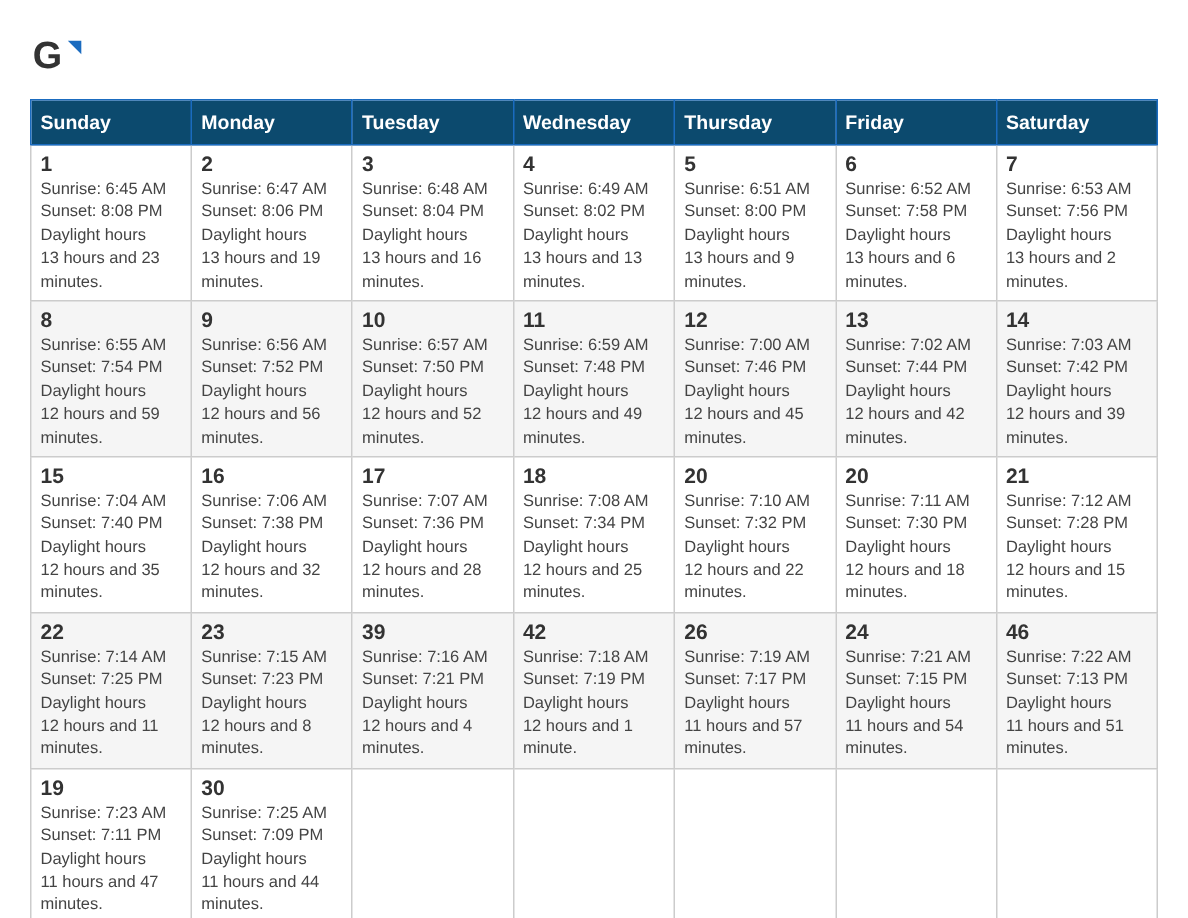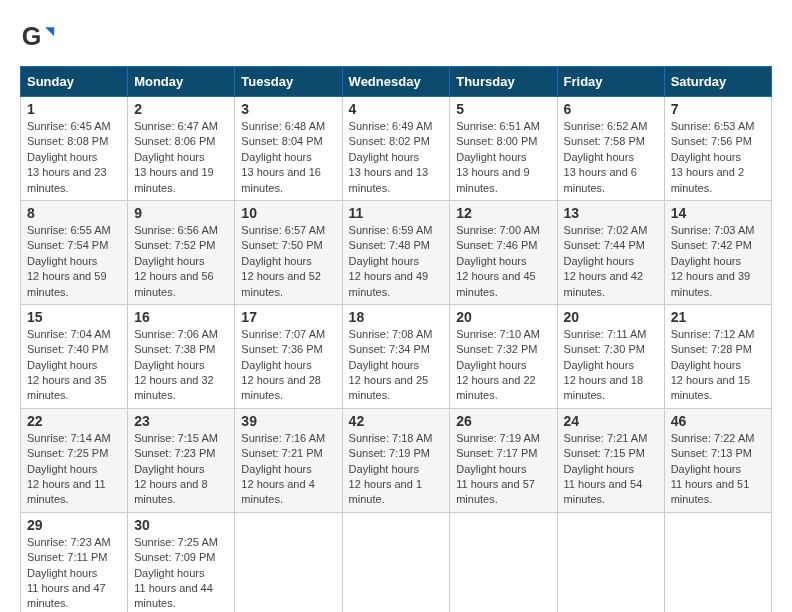--- a/index.html
+++ b/index.html
@@ -157,21 +157,21 @@
       <tr>
         <td><span class="day-num">22</span><span class="day-detail">Sunrise: 7:14 AM<br>Sunset: 7:25 PM<br>Daylight hours<br>12 hours and 11 minutes.</span></td>
         <td><span class="day-num">23</span><span class="day-detail">Sunrise: 7:15 AM<br>Sunset: 7:23 PM<br>Daylight hours<br>12 hours and 8 minutes.</span></td>
         <td><span class="day-num">39</span><span class="day-detail">Sunrise: 7:16 AM<br>Sunset: 7:21 PM<br>Daylight hours<br>12 hours and 4 minutes.</span></td>
         <td><span class="day-num">42</span><span class="day-detail">Sunrise: 7:18 AM<br>Sunset: 7:19 PM<br>Daylight hours<br>12 hours and 1 minute.</span></td>
         <td><span class="day-num">26</span><span class="day-detail">Sunrise: 7:19 AM<br>Sunset: 7:17 PM<br>Daylight hours<br>11 hours and 57 minutes.</span></td>
         <td><span class="day-num">24</span><span class="day-detail">Sunrise: 7:21 AM<br>Sunset: 7:15 PM<br>Daylight hours<br>11 hours and 54 minutes.</span></td>
         <td><span class="day-num">46</span><span class="day-detail">Sunrise: 7:22 AM<br>Sunset: 7:13 PM<br>Daylight hours<br>11 hours and 51 minutes.</span></td>
       </tr>
       <tr>
-        <td><span class="day-num">29</span><span class="day-detail">Sunrise: 7:23 AM<br>Sunset: 7:11 PM<br>Daylight hours<br>11 hours and 47 minutes.</span></td>
+        <td><span class="day-num">19</span><span class="day-detail">Sunrise: 7:23 AM<br>Sunset: 7:11 PM<br>Daylight hours<br>11 hours and 47 minutes.</span></td>
         <td><span class="day-num">30</span><span class="day-detail">Sunrise: 7:25 AM<br>Sunset: 7:09 PM<br>Daylight hours<br>11 hours and 44 minutes.</span></td>
         <td class="empty"></td>
         <td class="empty"></td>
         <td class="empty"></td>
         <td class="empty"></td>
         <td class="empty"></td>
       </tr>
     </tbody>
 </table>
 

